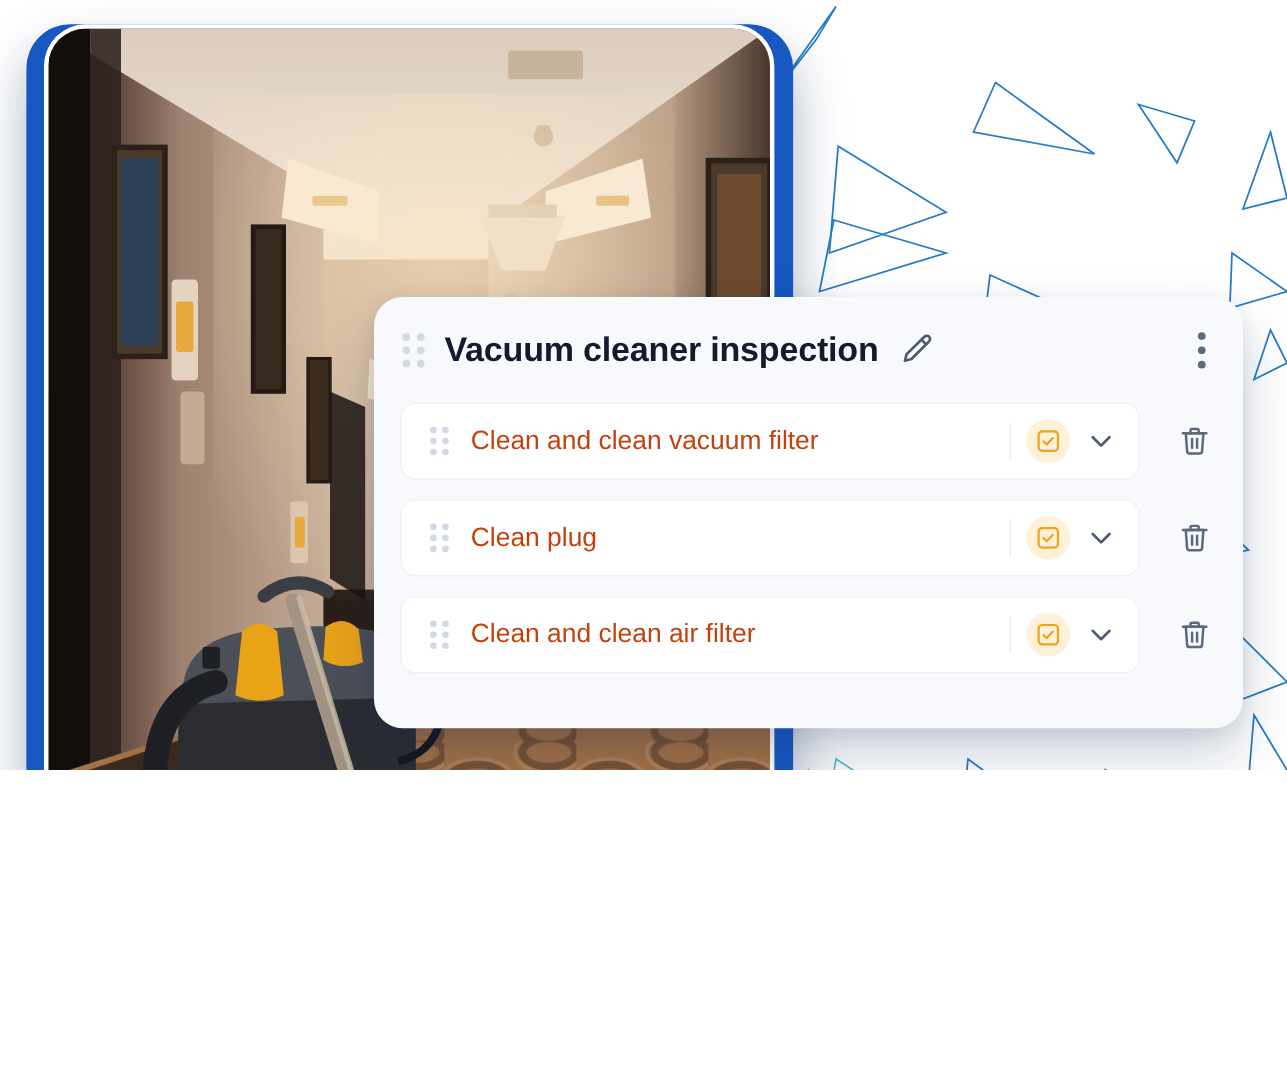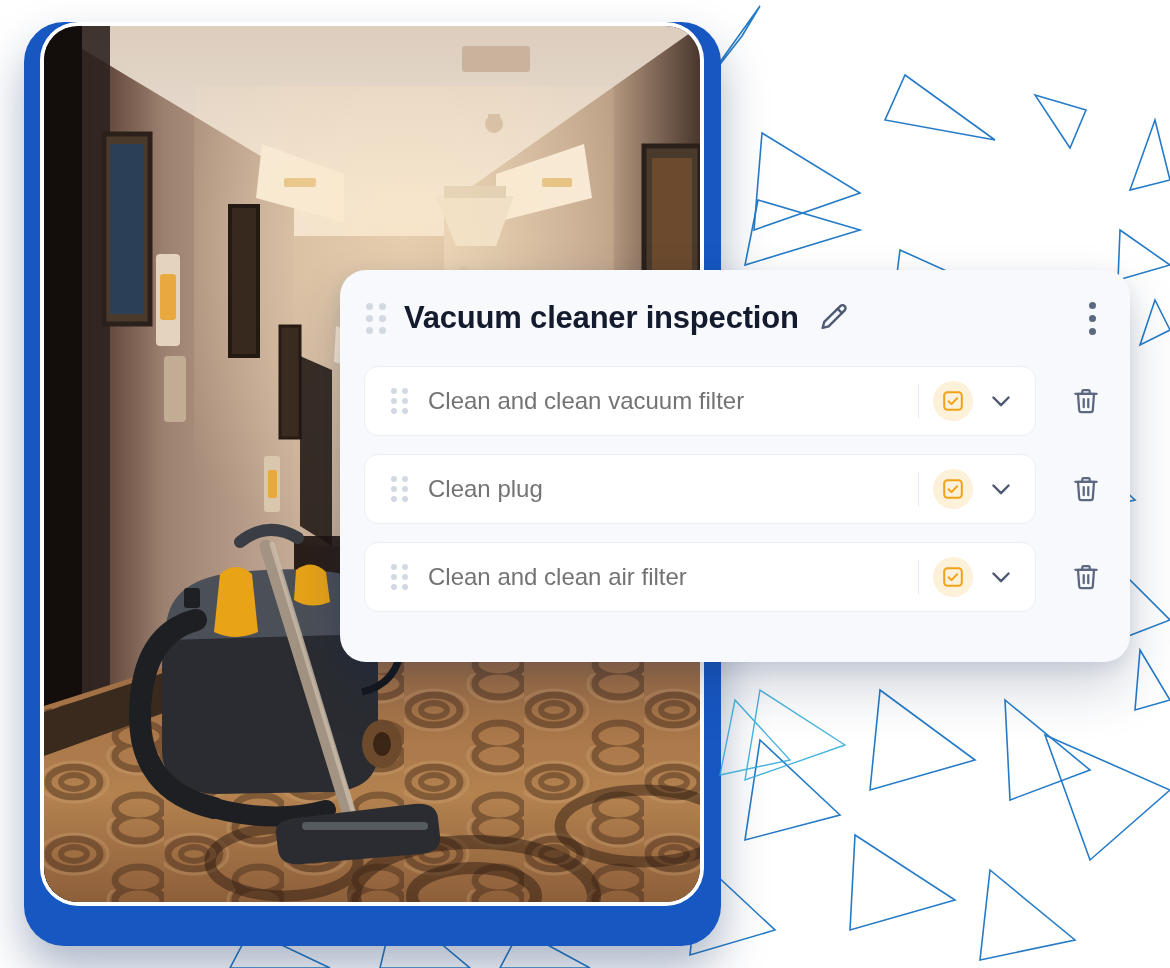--- a/index.html
+++ b/index.html
@@ -3,21 +3,21 @@
 <meta charset="utf-8">
 <style>
   html,body{margin:0;padding:0;}
   body{
     width:1170px;height:968px;
     background:#ffffff;
     font-family:"Liberation Sans", sans-serif;
     overflow:hidden;
     position:relative;
   }
-  #stage{position:absolute;inset:0;width:1170px;height:968px;overflow:hidden;}
+  #stage{position:absolute;inset:0;width:1170px;height:700px;overflow:hidden;}
 
   
   #tri-bg{position:absolute;inset:0;width:1170px;height:968px;z-index:0;}
 
   
   .blue-card{
     position:absolute;
     left:24px;top:22px;
     width:697px;height:924px;
     background:#1757c2;
@@ -96,21 +96,21 @@
     display:flex;align-items:center;
     height:70px;
     background:#ffffff;
     border:1.5px solid #eceff4;
     border-radius:14px;
     box-sizing:border-box;
     padding:0 16px 0 26px;
   }
   .row-label{
     font-size:24px;
-    color:#737373;
+    color:#c2410c;
     margin-left:20px;
     white-space:nowrap;
     overflow:hidden;
     text-overflow:ellipsis;
   }
   .row-right{margin-left:auto;display:flex;align-items:center;}
   .vdivider{width:1.5px;height:34px;background:#e6eaf1;margin-right:14px;}
   .check-chip{
     width:40px;height:40px;border-radius:50%;
     background:#fdf1da;

